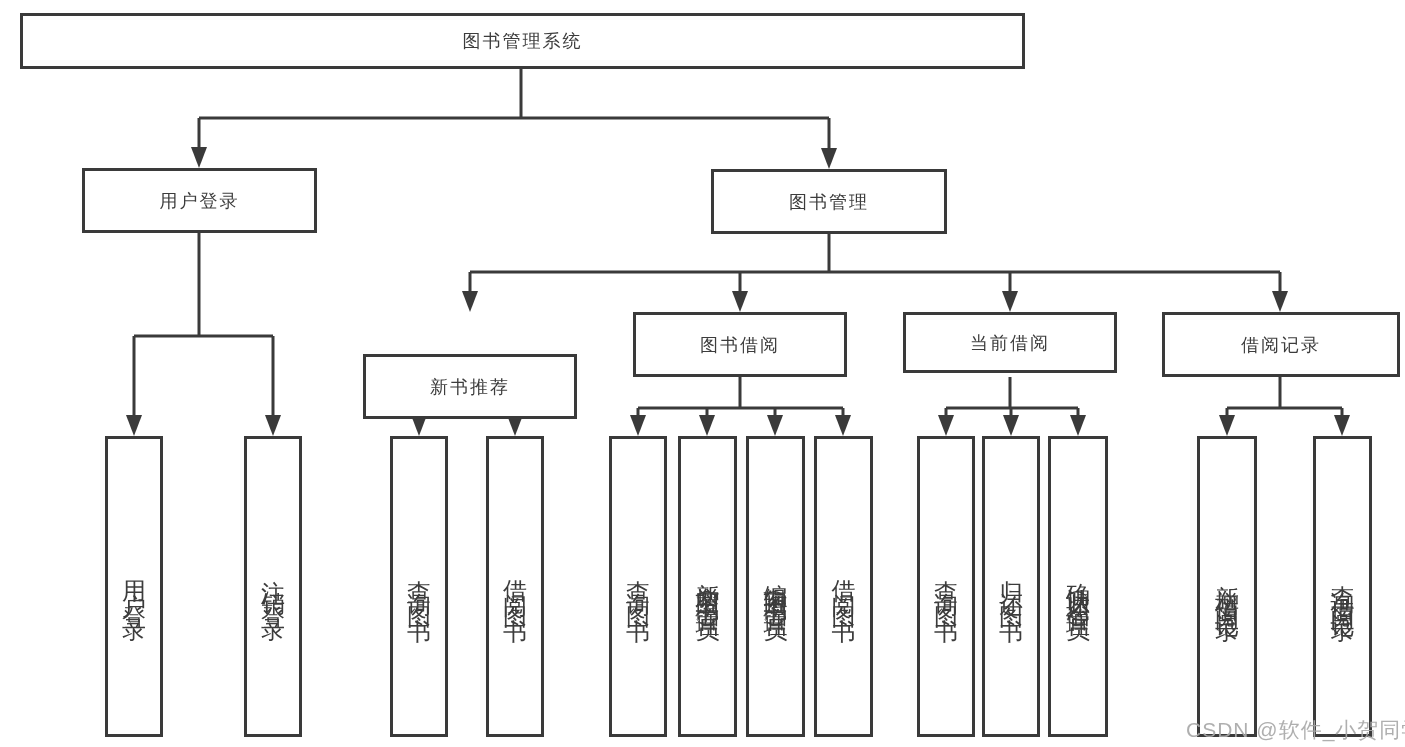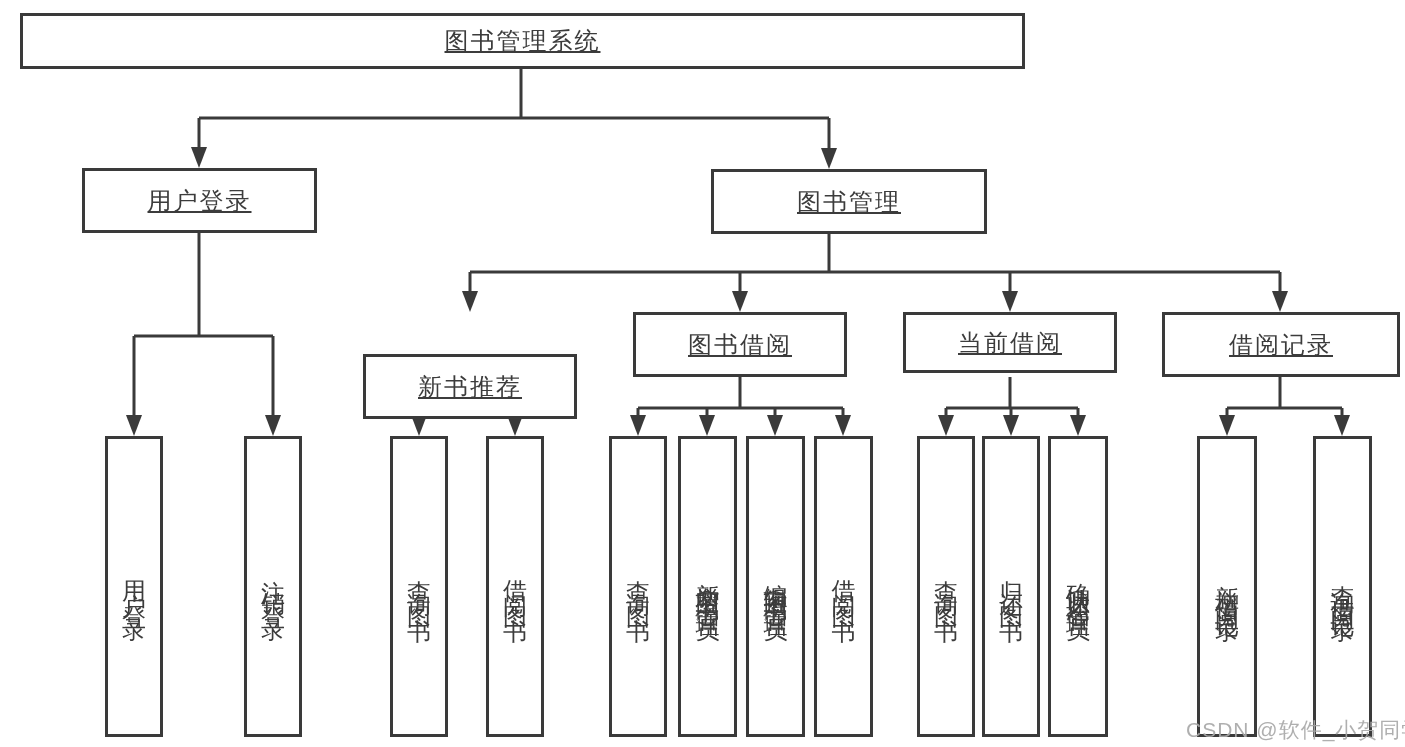--- a/index.html
+++ b/index.html
@@ -8,37 +8,37 @@
     font-family:"Liberation Sans","DejaVu Sans",sans-serif; overflow:hidden;
     color:#3c3c3c;
   }
   .wires { position:absolute; left:0; top:0; }
   .box {
     position:absolute; box-sizing:border-box;
     border:3px solid #3a3a3a; background:#ffffff;
     display:flex; align-items:center; justify-content:center;
     color:#3c3c3c;
   }
-  .h  { font-size:24px; letter-spacing:2px; white-space:nowrap;text-decoration:underline; }
+  .h  { font-size:18px; letter-spacing:2px; white-space:nowrap; }
   .v span {
     writing-mode:vertical-rl; text-orientation:mixed;
     font-size:24px; white-space:nowrap;
   }
   .v4 span { letter-spacing:13px; }
   .v6 span { letter-spacing:7px; }
   .v9 span { letter-spacing:5px; }
   .watermark {
     position:absolute; left:1186px; top:716px;
     font-size:21px; color:rgba(168,168,168,0.92);
     letter-spacing:1px; white-space:nowrap;
   }
   
   .n-root { left:20px;  top:13px;  width:1005px; height:56px; }
   .n-l2a  { left:82px;  top:168px; width:235px;  height:65px; }
-  .n-l2b  { left:711px; top:169px; width:276px;  height:65px; }
+  .n-l2b  { left:711px; top:169px; width:236px;  height:65px; }
   .n-s0   { left:363px; top:312px; width:214px;  height:65px;margin-top:42px; }
   .n-s1   { left:633px; top:312px; width:214px;  height:65px; }
   .n-s2   { left:903px; top:312px; width:214px;  height:61px; }
   .n-s3   { left:1162px;top:312px; width:238px;  height:65px; }
   .leaf   { top:436px; height:301px; }
   .n-u1 { left:105px;  width:58px; }
   .n-u2 { left:244px;  width:58px; }
   .n-n1 { left:390px;  width:58px; }
   .n-n2 { left:486px;  width:58px; }
   .n-b1 { left:609px;  width:58px; }

